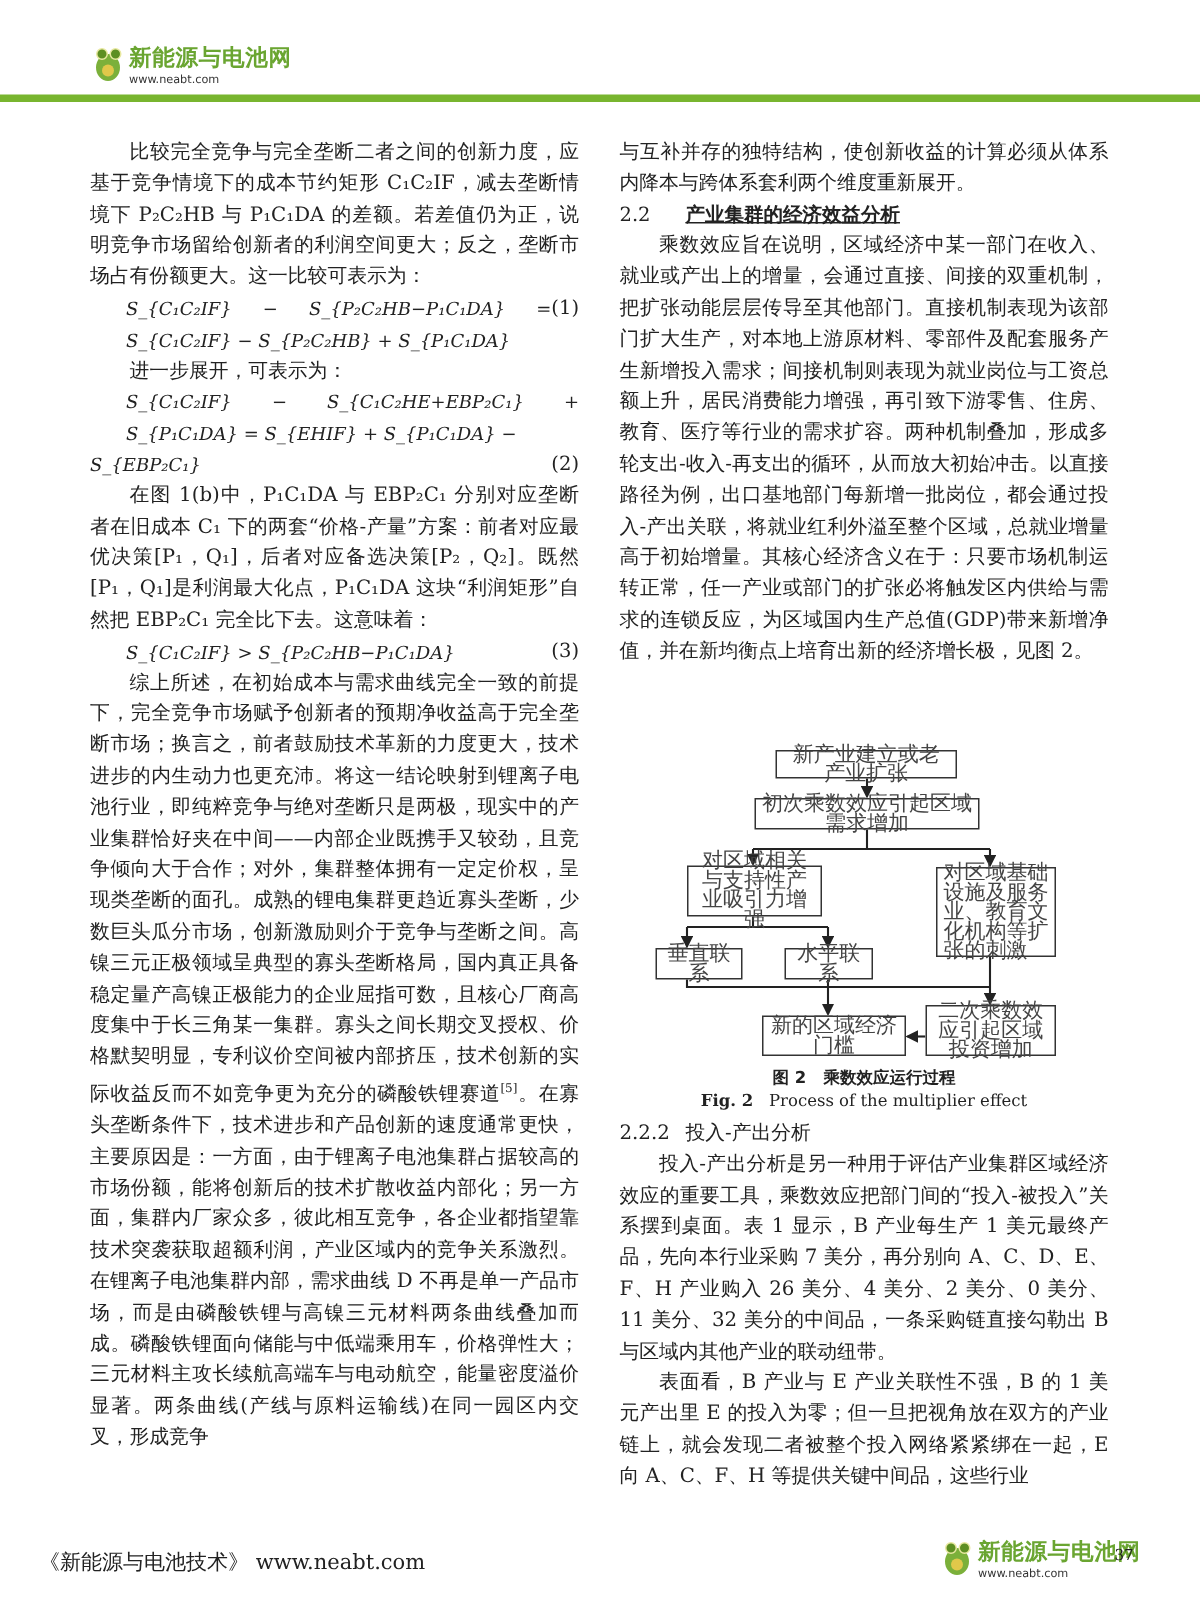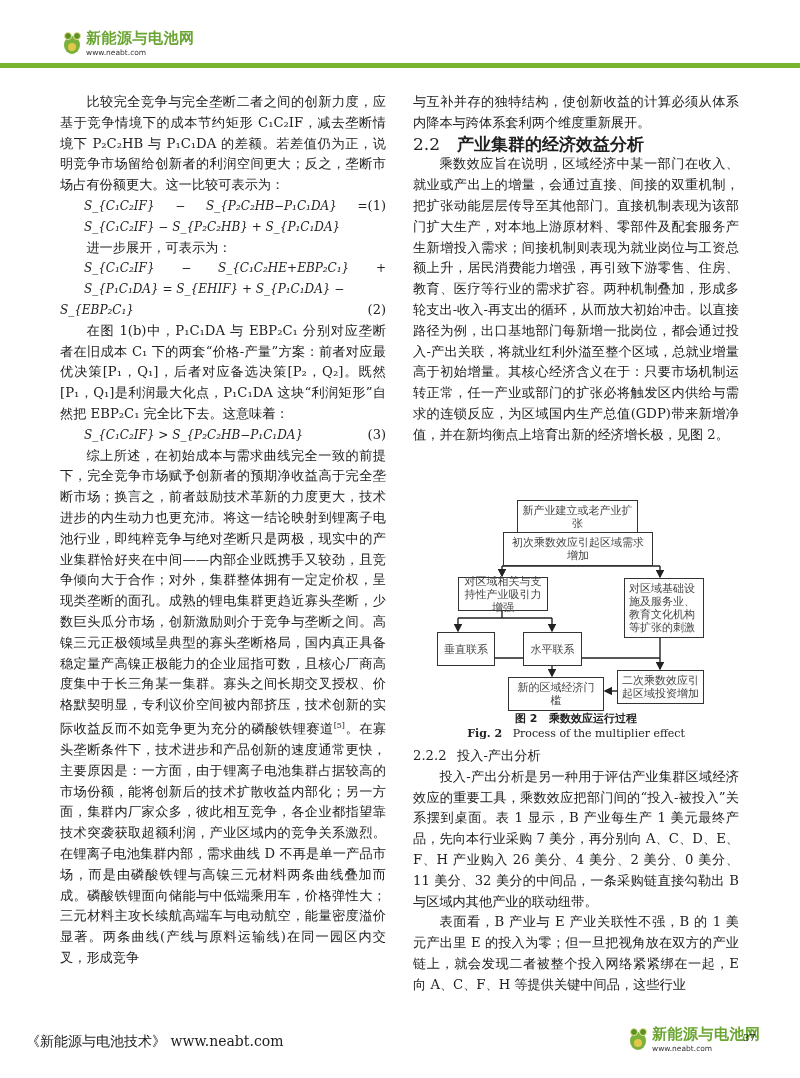--- a/index.html
+++ b/index.html
@@ -19,27 +19,27 @@
                     font-family:"DejaVu Sans",sans-serif; letter-spacing:0.1px; white-space:nowrap; }
   .greenline { position:absolute; left:0; top:63px; width:800px; height:5px; background:#78b52f; }
 
   .col { position:absolute; top:92px; width:326px; font-size:13.2px; line-height:20.8px; text-align:justify; }
   .col.left { left:60px; }
   .col.right { left:413px; }
   .p { text-indent:2em; margin:0; }
   .p.noindent { text-indent:0; }
   .eq { display:flex; justify-content:space-between; font-style:italic; font-size:12px; margin:0; padding-left:2em; }
   .eq .num { font-style:normal; font-size:13px; }
-  .h2 { font-family:"DejaVu Sans",sans-serif; font-weight:bold; font-size:17px; margin:0; }
+  .h2 { font-family:"DejaVu Sans",sans-serif; font-weight:bold; font-size:13px; margin:0;text-decoration:underline; }
   .h3 { font-size:13.2px; margin:0; }
   .h2 .n, .h3 .n { display:inline-block; width:44px; font-weight:normal; font-family:"DejaVu Serif",serif; }
 
   .fig { position:absolute; left:420px; top:490px; width:320px; height:160px; }
-  .box { position:absolute; border:1.6px solid #333; background:#fff; font-size:11px; color:#444;
-         display:flex; align-items:center; justify-content:center; text-align:center; line-height:13px; box-sizing:border-box; padding:16px 4px; }
+  .box { position:absolute; border:1.6px solid #333; background:#fff; font-size:14px; color:#444;
+         display:flex; align-items:center; justify-content:center; text-align:center; line-height:13px; box-sizing:border-box; padding:1px 4px; }
   .fig svg { position:absolute; left:0; top:0; }
   .caption { position:absolute; left:413px; width:326px; text-align:center; }
   .cap-cn { top:711px; font-family:"DejaVu Sans",sans-serif; font-weight:bold; font-size:11px; }
   .cap-en { top:727px; font-size:11px; }
   .cap-en b { font-weight:bold; }
 
   .footer { position:absolute; left:0; top:1020px; width:800px; height:40px; }
   .footer .jt { position:absolute; left:26px; top:13px; font-size:14px; }
   .footer .pg { position:absolute; left:743px; top:12px; font-size:10px;text-align:center; }
   sup { font-size:8px; }

